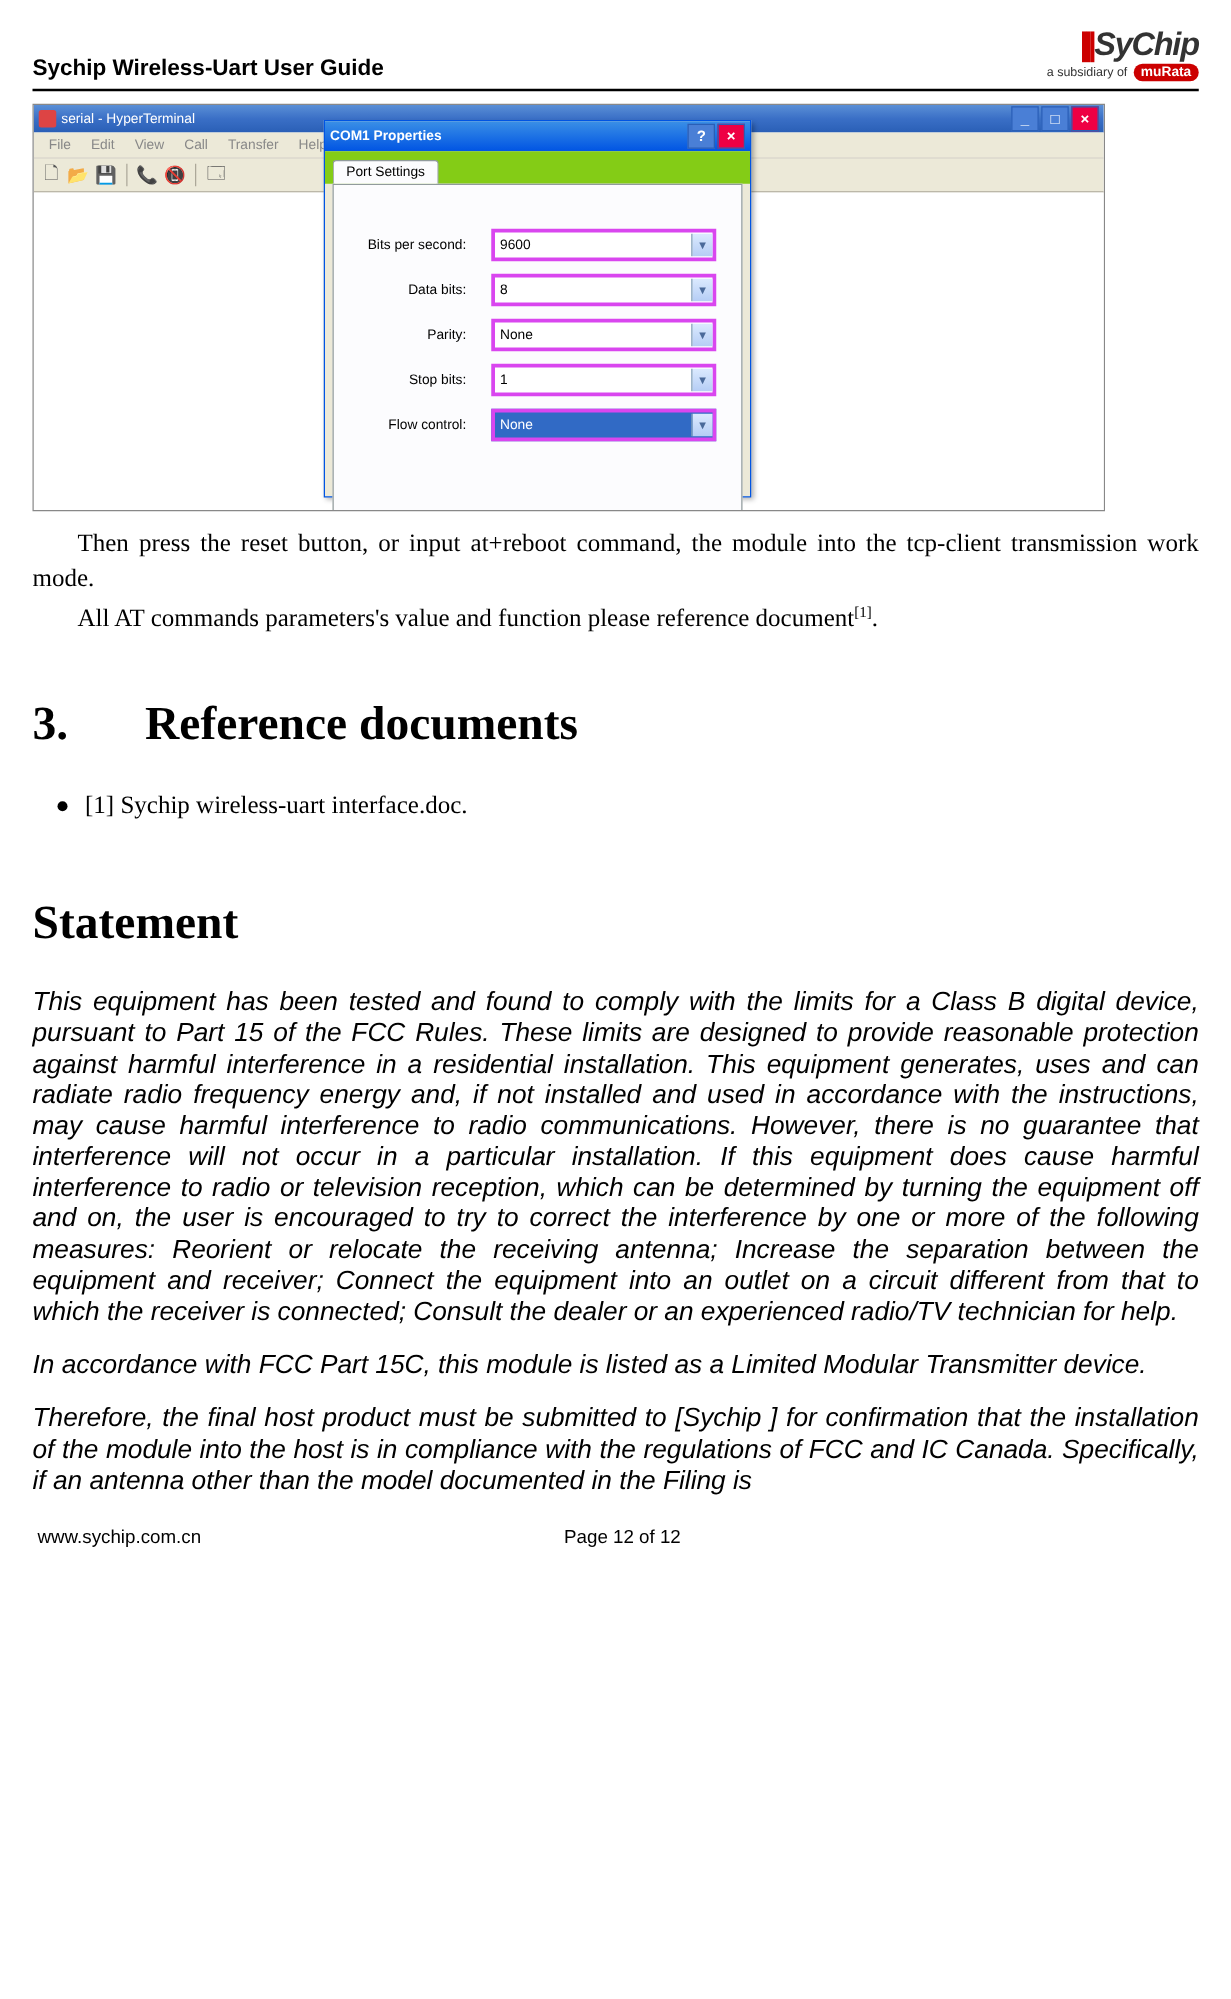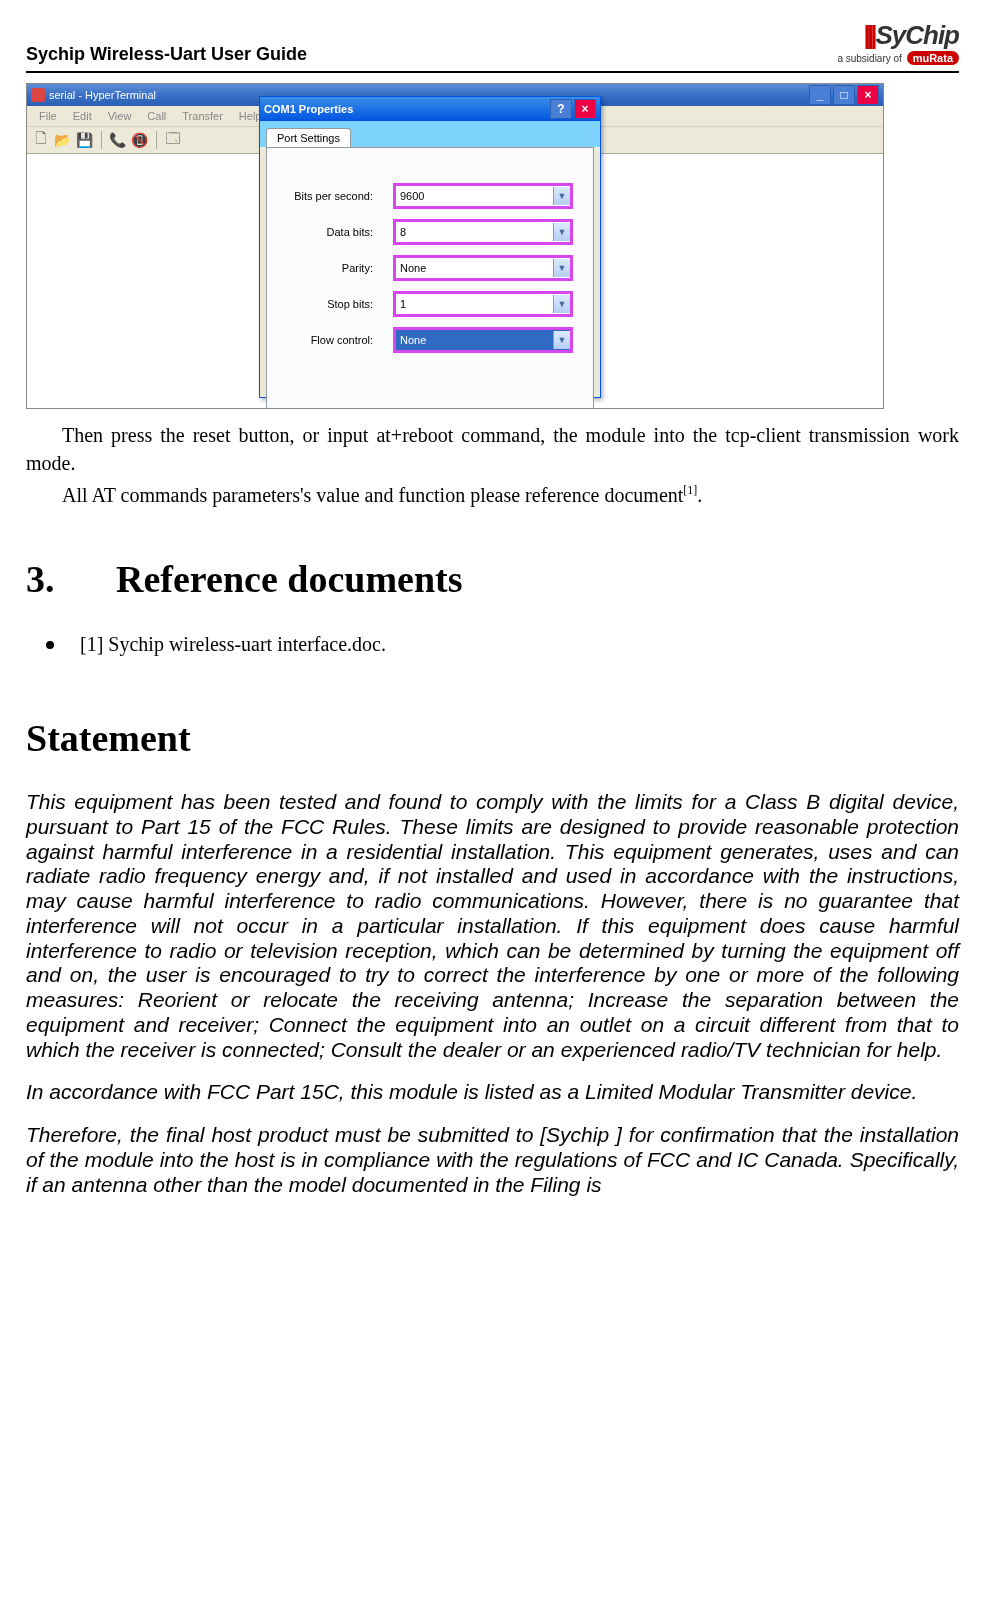--- a/index.html
+++ b/index.html
@@ -128,21 +128,21 @@
     font-weight: bold;
   }
   .dlg-btns { display:flex; gap:2px; }
   .dlg-btn { width:20px; height:18px; background:#4a7fd6; border:1px solid #2a5fb6; color:#fff; display:flex; align-items:center; justify-content:center; font-weight:bold; font-size:12px;}
   .dlg-btn.close { background:#e04; }
   .tab-strip {
     display:flex;
     align-items:flex-end;
     height:26px;
     padding-left:6px;
-    background:#7dd3fc;
+    background:#84cc16;
   }
   .tab {
     background:#fcfcfe;
     border:1px solid #919b9c;
     border-bottom:none;
     padding:3px 10px;
     border-radius:3px 3px 0 0;
     font-size:11px;
   }
   .tab-body {
@@ -187,21 +187,21 @@
   .body-text p { margin: 0 0 4px 0; text-indent: 36px; }
   sup { font-size: 12px; }
 
   h2.sec {
     font-family: "Times New Roman", serif;
     font-size: 38px;
     font-weight: bold;
     margin: 48px 0 32px 0;
   }
   h2.sec .num { display:inline-block; width: 90px; }
-  .bullet-row { display:flex; align-items:flex-start; gap:26px; font-size:20px; margin-top:10px; }
+  .bullet-row { display:flex; align-items:flex-start; gap:14px; font-size:20px; margin-top:10px; }
   .bullet-dot { width:8px; height:8px; background:#000; border-radius:50%; margin-top:8px; margin-left:20px; flex-shrink:0; }
 
   h2.stmt { font-size:38px; font-weight:bold; margin:60px 0 30px 0; }
 
   .arial-body {
     font-family: Arial, sans-serif;
     font-size: 21px;
     line-height: 1.18;
     text-align: justify;
   }
@@ -328,14 +328,19 @@
   </div>
 
   <h2 class="stmt">Statement</h2>
 
   <div class="arial-body">
     <p>This equipment has been tested and found to comply with the limits for a Class B digital device, pursuant to Part 15 of the FCC Rules. These limits are designed to provide reasonable protection against harmful interference in a residential installation. This equipment generates, uses and can radiate radio frequency energy and, if not installed and used in accordance with the instructions, may cause harmful interference to radio communications. However, there is no guarantee that interference will not occur in a particular installation. If this equipment does cause harmful interference to radio or television reception, which can be determined by turning the equipment off and on, the user is encouraged to try to correct the interference by one or more of the following measures: Reorient or relocate the receiving antenna; Increase the separation between the equipment and receiver; Connect the equipment into an outlet on a circuit different from that to which the receiver is connected; Consult the dealer or an experienced radio/TV technician for help.</p>
     <p class="gap">In accordance with FCC Part 15C, this module is listed as a Limited Modular Transmitter device.</p>
     <p class="gap">Therefore, the final host product must be submitted to [Sychip ] for confirmation that the installation of the module into the host is in compliance with the regulations of FCC and IC Canada. Specifically, if an antenna other than the model documented in the Filing is</p>
   </div>
 
+  <div class="footer">
+    <span>www.sychip.com.cn</span>
+    <span>Page 12 of 12</span>
+    <span style="width:120px"></span>
+  </div>
 
 </div>
 
 </body></html>

